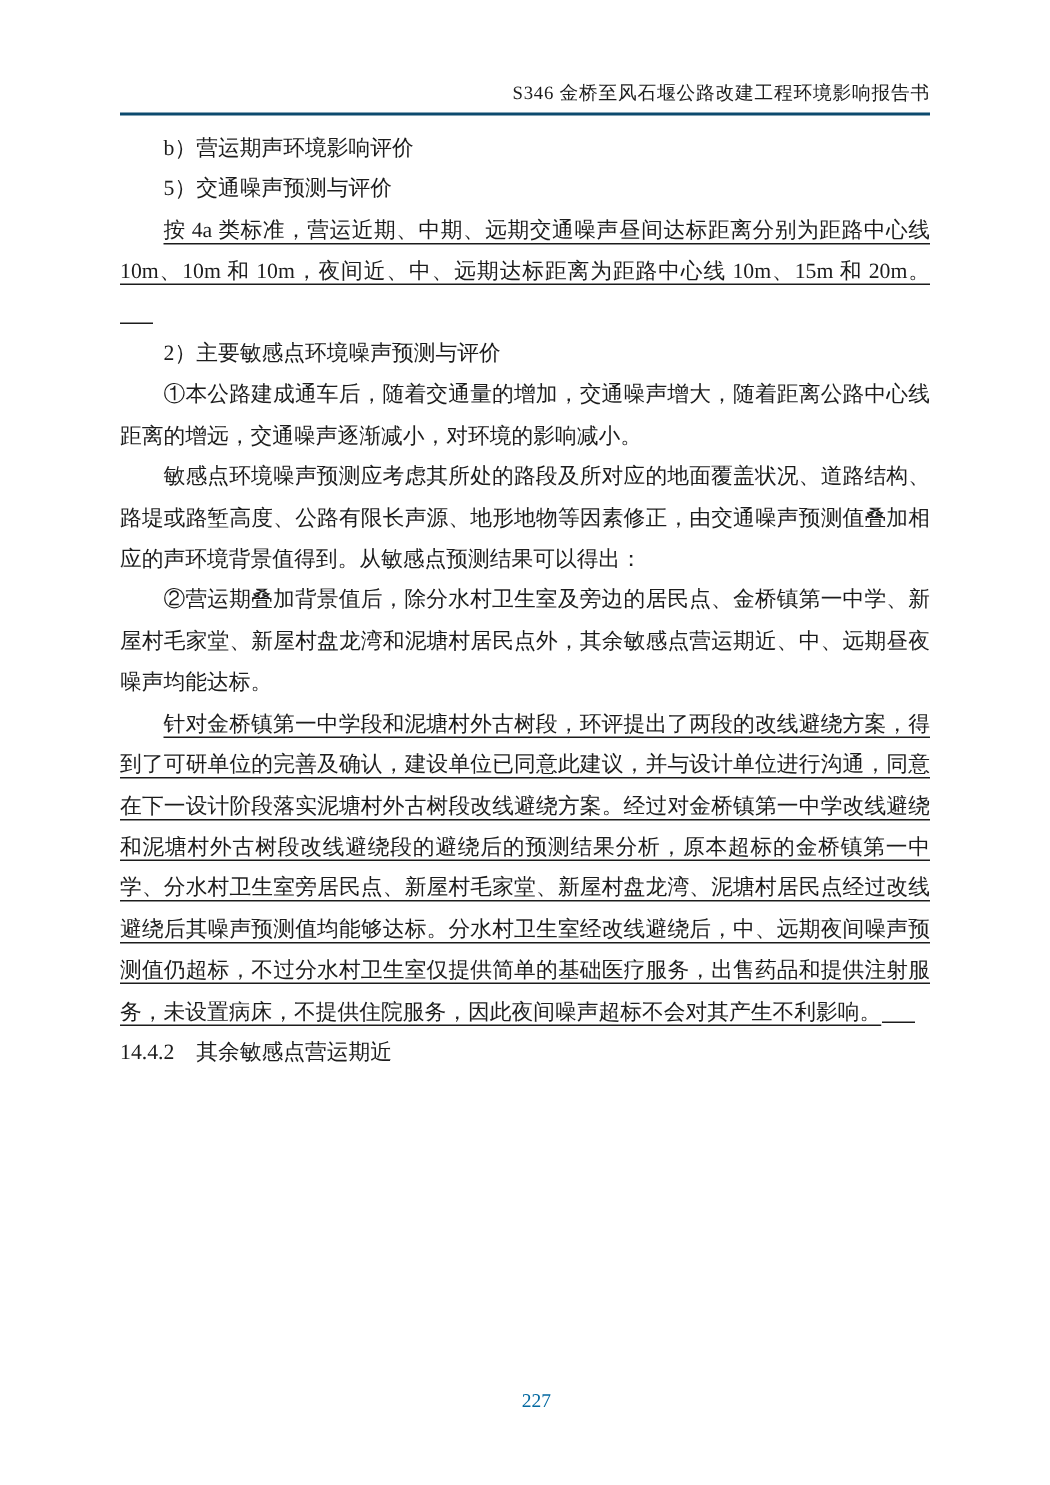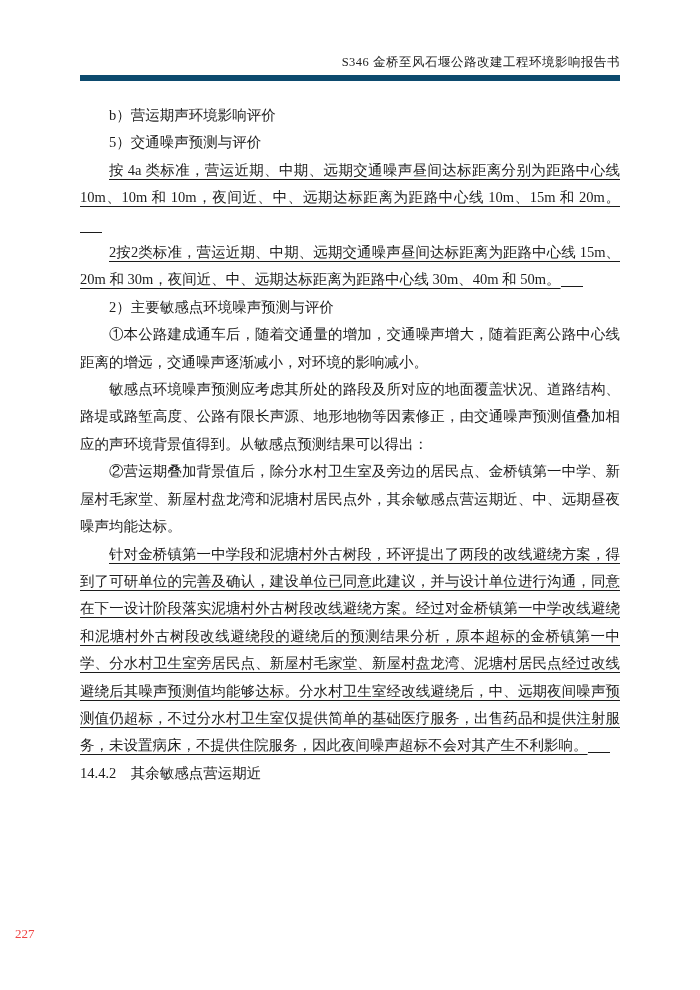--- a/index.html
+++ b/index.html
@@ -18,33 +18,32 @@
   }
   .header {
     position: absolute;
     top: 54px;
     left: 80px;
     right: 80px;
     text-align: right;
     font-size: 12.5px;
     letter-spacing: 0.5px;
     padding-bottom: 4px;
-    border-bottom: 6px solid #0c4a6e;
+    border-bottom: 2px solid #0c4a6e;
     white-space: nowrap;
   }
   .body {
     position: absolute;
     top: 86px;
     left: 80px;
     right: 80px;
     font-size: 14.5px;
     line-height: 27.4px;
     text-align: justify;
     text-justify: inter-ideograph;
-    margin-top: 16px;
   }
   .body p {
     margin: 0;
     text-indent: 2em;
   }
   .body p.no-indent {
     text-indent: 0;
   }
   .u {
     text-decoration: underline;
@@ -60,36 +59,36 @@
     height: 1em;
     border-bottom: 1px solid #1c1c1c;
     vertical-align: baseline;
     transform: translateY(3px);
   }
   .footer {
     position: absolute;
     left: 15px;
     right: 0;
     bottom: 48px;
+    text-align: center;
     font-size: 13px;
-    color: #ef4444;
+    color: #0369a1;
   }
 </style>
 </head>
 <body>
 
 <div class="page">
 
   <div class="header">S346 金桥至风石堰公路改建工程环境影响报告书</div>
 
   <div class="body">
     <p>b）营运期声环境影响评价</p>
     <p>5）交通噪声预测与评价</p>
     <p class="u">按 4a 类标准，营运近期、中期、远期交通噪声昼间达标距离分别为距路中心线 10m、10m 和 10m，夜间近、中、远期达标距离为距路中心线 10m、15m 和 20m。</p>
-    <p class="u">2按2类标准，营运近期、中期、远期交通噪声昼间达标距离为距路中心线 15m、20m 和 30m，夜间近、中、远期达标距离为距路中心线 30m、40m 和 50m。</p>
     <p>2）主要敏感点环境噪声预测与评价</p>
     <p>①本公路建成通车后，随着交通量的增加，交通噪声增大，随着距离公路中心线距离的增远，交通噪声逐渐减小，对环境的影响减小。</p>
     <p>敏感点环境噪声预测应考虑其所处的路段及所对应的地面覆盖状况、道路结构、路堤或路堑高度、公路有限长声源、地形地物等因素修正，由交通噪声预测值叠加相应的声环境背景值得到。从敏感点预测结果可以得出：</p>
     <p>②营运期叠加背景值后，除分水村卫生室及旁边的居民点、金桥镇第一中学、新屋村毛家堂、新屋村盘龙湾和泥塘村居民点外，其余敏感点营运期近、中、远期昼夜噪声均能达标。</p>
     <p class="u">针对金桥镇第一中学段和泥塘村外古树段，环评提出了两段的改线避绕方案，得到了可研单位的完善及确认，建设单位已同意此建议，并与设计单位进行沟通，同意在下一设计阶段落实泥塘村外古树段改线避绕方案。经过对金桥镇第一中学改线避绕和泥塘村外古树段改线避绕段的避绕后的预测结果分析，原本超标的金桥镇第一中学、分水村卫生室旁居民点、新屋村毛家堂、新屋村盘龙湾、泥塘村居民点经过改线避绕后其噪声预测值均能够达标。分水村卫生室经改线避绕后，中、远期夜间噪声预测值仍超标，不过分水村卫生室仅提供简单的基础医疗服务，出售药品和提供注射服务，未设置病床，不提供住院服务，因此夜间噪声超标不会对其产生不利影响。</p>
     <p class="no-indent">14.4.2　其余敏感点营运期近</p>
   </div>
 
   <div class="footer">227</div>
 

